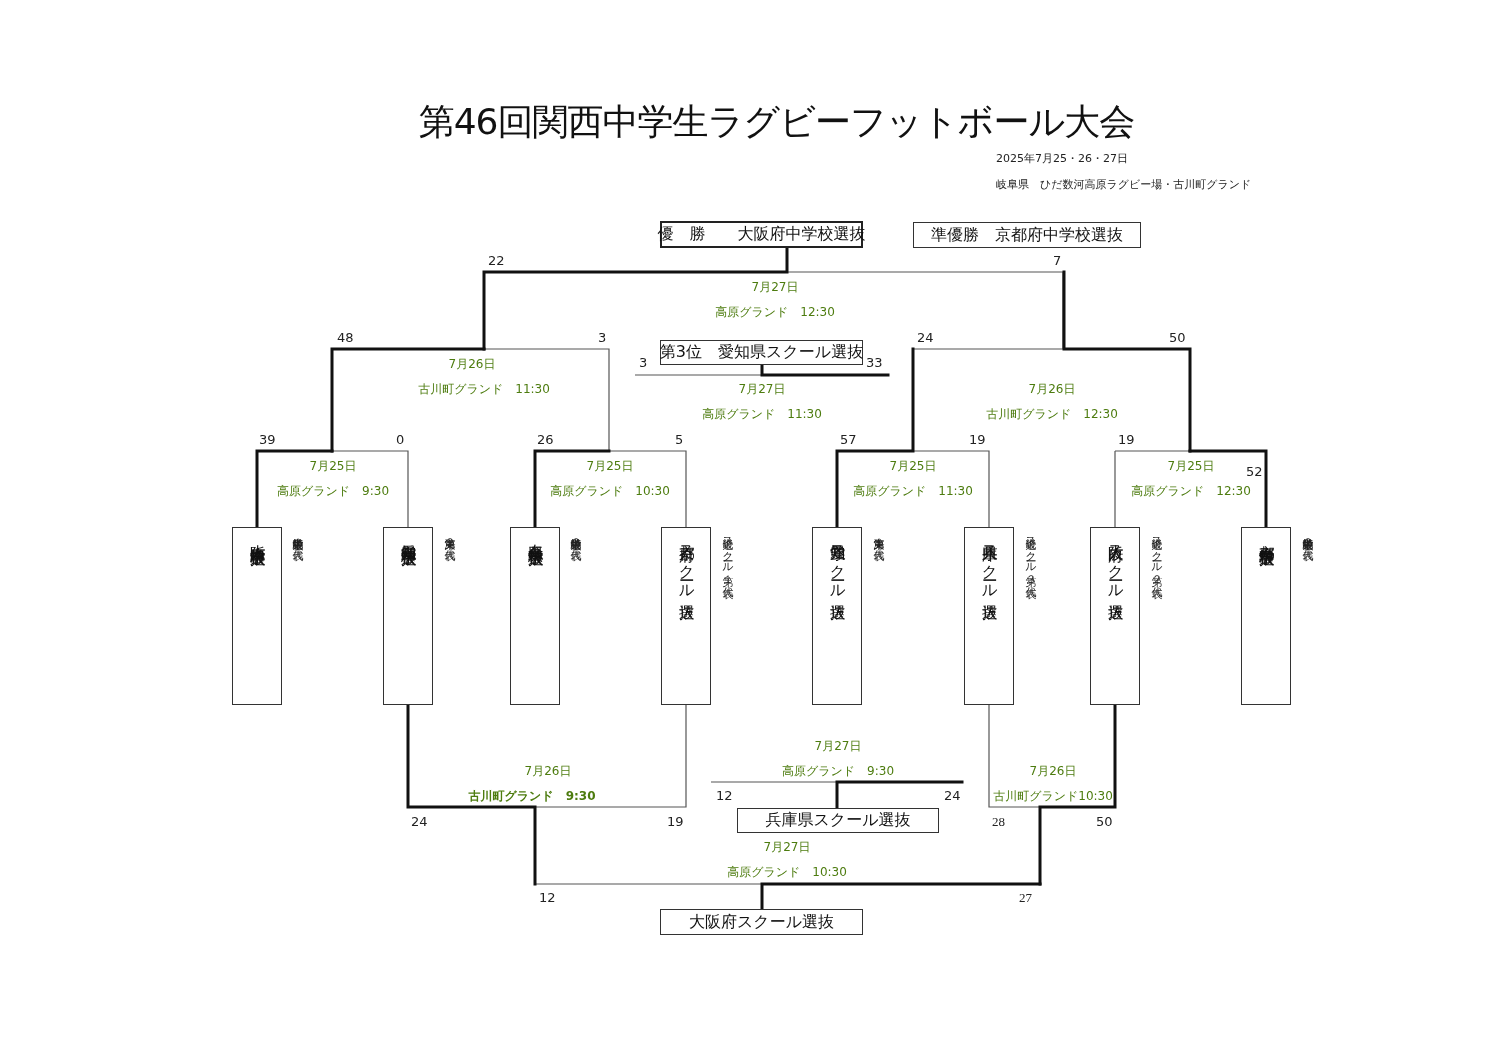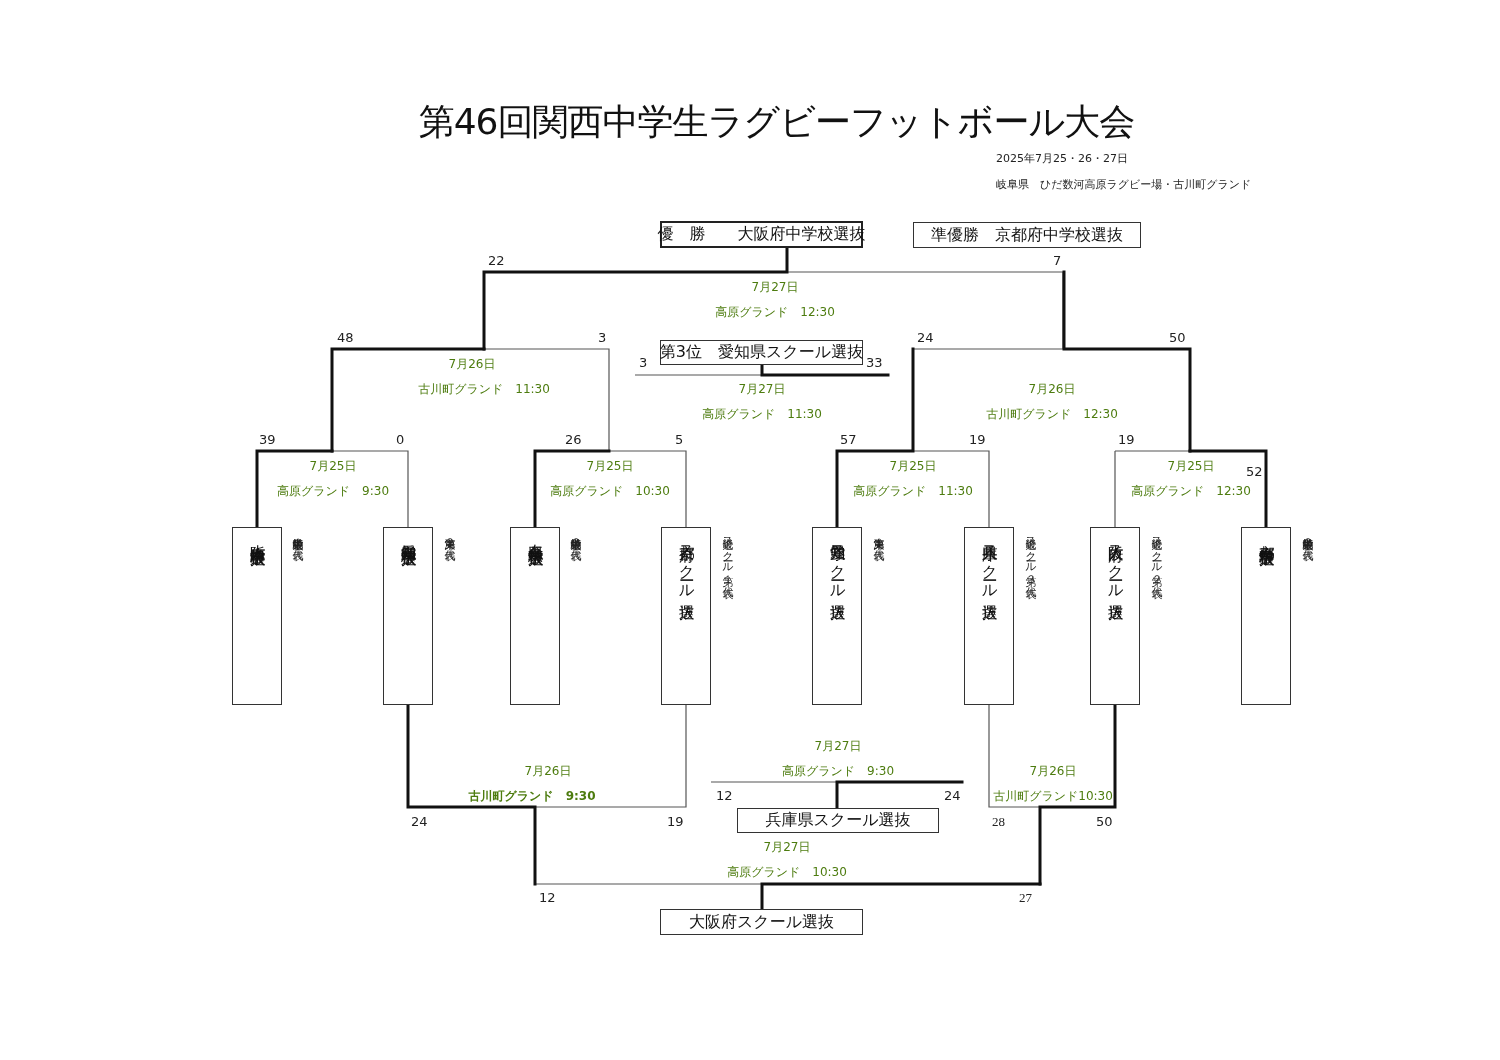--- a/index.html
+++ b/index.html
@@ -118,21 +118,21 @@
 <div class="num" style="left:639px; top:355px;">3</div>
 <div class="num" style="left:866px; top:355px;">33</div>
 <div class="lbl" style="left:762px; top:381px;">7月27日</div>
 <div class="lbl" style="left:762px; top:406px;">高原グランド　11:30</div>
 
 <div class="num" style="left:259px; top:432px;">39</div>
 <div class="num" style="left:396px; top:432px;">0</div>
 <div class="lbl" style="left:333px; top:458px;">7月25日</div>
 <div class="lbl" style="left:333px; top:483px;">高原グランド　9:30</div>
 
-<div class="num" style="left:537px; top:432px;margin-left:28px;">26</div>
+<div class="num" style="left:537px; top:432px;">26</div>
 <div class="num" style="left:675px; top:432px;">5</div>
 <div class="lbl" style="left:610px; top:458px;">7月25日</div>
 <div class="lbl" style="left:610px; top:483px;">高原グランド　10:30</div>
 
 <div class="num" style="left:840px; top:432px;">57</div>
 <div class="num" style="left:969px; top:432px;">19</div>
 <div class="lbl" style="left:913px; top:458px;">7月25日</div>
 <div class="lbl" style="left:913px; top:483px;">高原グランド　11:30</div>
 
 <div class="num" style="left:1118px; top:432px;">19</div>

